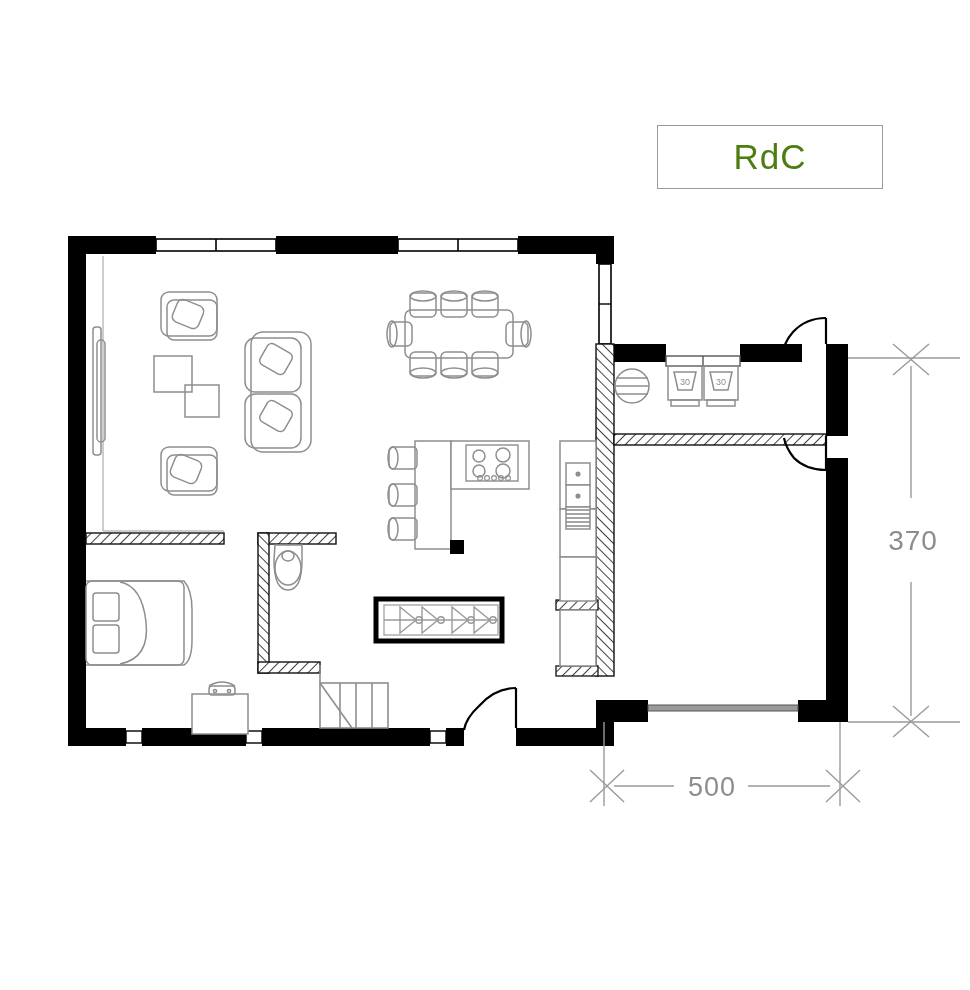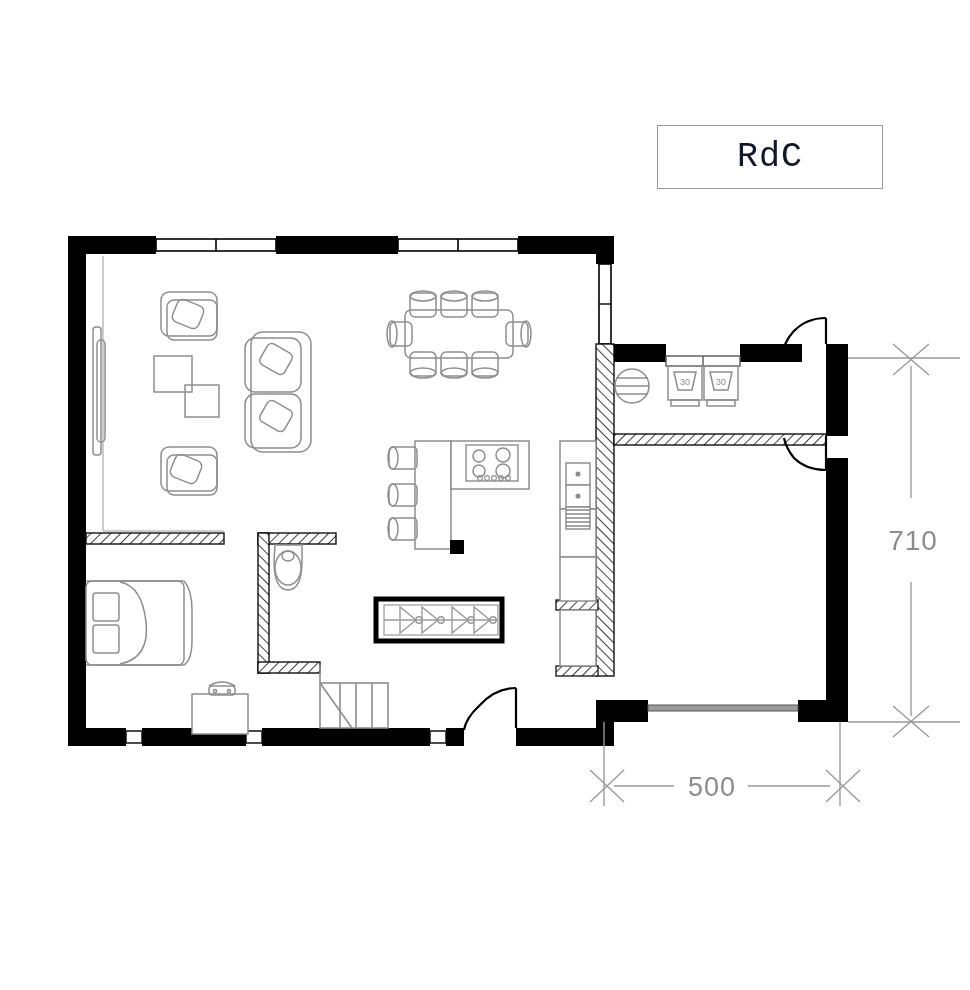--- a/index.html
+++ b/index.html
@@ -357,24 +357,24 @@
       </g>
       <g>
         <line x1="826" y1="770" x2="860" y2="802"></line>
         <line x1="860" y1="770" x2="826" y2="802"></line>
       </g>
     </g>
 
   </svg>
 
   <div class="label-box" style="left:884px;top:512px;width:58px;height:58px;border:none;">
-    <span class="label-text" style="font-size:28px;color:#8c8c8c;">710</span>
+    <span class="label-text" style="font-size:28px;color:#8c8c8c;">370</span>
   </div>
 
   <div class="label-box" style="left:676px;top:768px;width:72px;height:38px;border:none;">
     <span class="label-text" style="font-size:27px;color:#8c8c8c;">500</span>
   </div>
 
   <div class="label-box" style="left:657px;top:125px;width:226px;height:64px;border:1.5px solid #9a9a9a;">
-    <span class="label-text" style="color:#0f172a;font-family:Liberation Mono, monospace;">RdC</span>
+    <span class="label-text" style="color:#4d7c0f;">RdC</span>
   </div>
 
 </div>
 
 </body></html>

